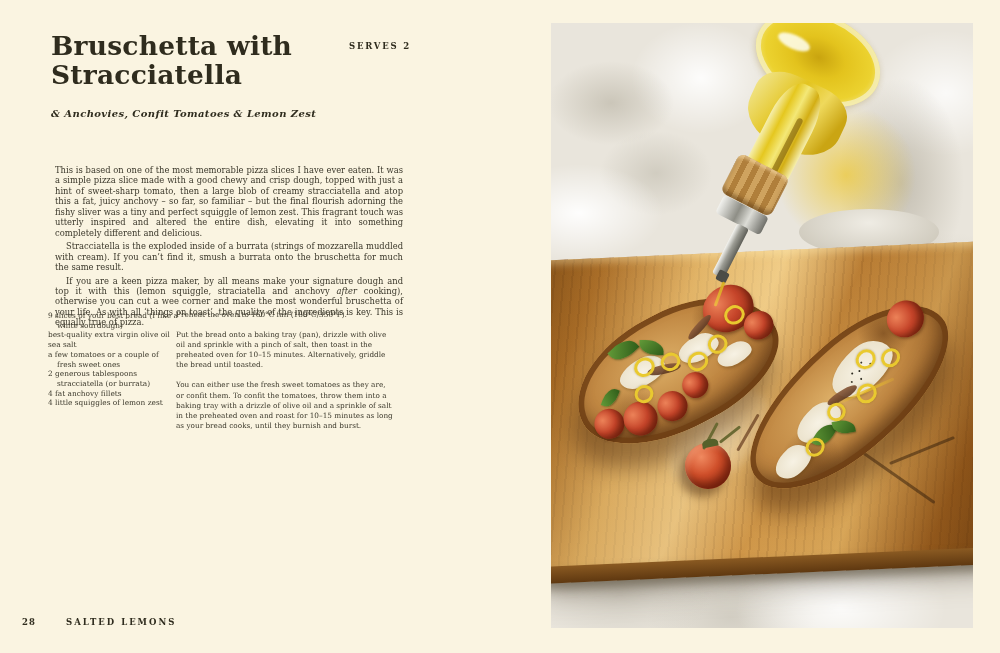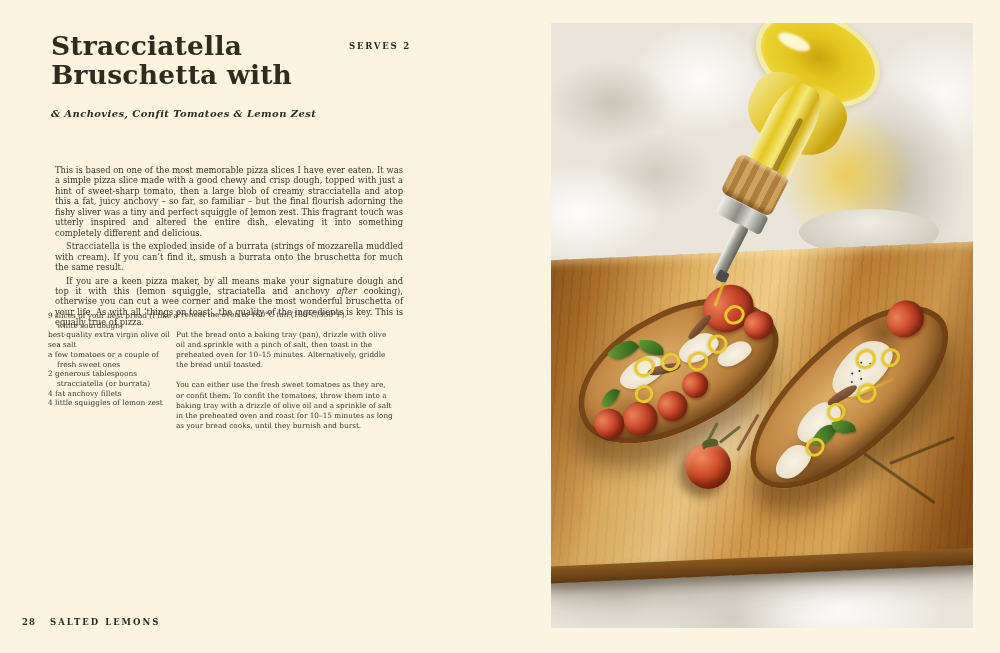--- a/index.html
+++ b/index.html
@@ -12,21 +12,21 @@
   #serves{left:349px; top:41px; font-size:8.5px; font-weight:bold; letter-spacing:1.8px; color:#2f2c1e;}
   #subtitle{left:51px; top:108px; font-size:10px; font-weight:bold; font-style:italic; letter-spacing:0.4px; color:#2f2c1e;}
   #intro{left:52px; top:162px; width:354px; font-size:8.4px; line-height:10.45px; text-align:justify; color:#3a372a;}
   #intro p{margin:3px;}
   #intro p.indent{text-indent:11px;}
   #ingredients{left:48px; top:311px; width:130px; font-size:7.4px; line-height:9.7px; color:#3a372a;}
   #ingredients .ing{padding-left:9px; text-indent:-9px;}
   #method{left:176px; top:310px; width:219px; font-size:7.3px; line-height:10.1px; color:#3a372a;}
   #method p{margin:0 0 10px 0;}
   #footer-num{left:22px; top:617px; font-size:8.5px; font-weight:bold; letter-spacing:1px; color:#2f2c1e;}
-  #footer-title{left:50px; top:617px; font-size:8.5px; font-weight:bold; letter-spacing:2px; color:#2f2c1e;}
+  #footer-title{left:66px; top:617px; font-size:8.5px; font-weight:bold; letter-spacing:2px; color:#2f2c1e;}
 
   
   #photo{left:551px; top:23px; width:422px; height:605px; overflow:hidden; background-color:#e9e5dc;
     background-image:
       radial-gradient(circle 70px at 295px 152px, rgba(238,198,40,0.7), rgba(238,198,40,0) 70px),
       radial-gradient(ellipse 90px 150px at 350px 160px, rgba(150,143,125,0.45), rgba(150,143,125,0) 70%),
       radial-gradient(ellipse 90px 60px at 60px 80px, rgba(178,172,156,0.55), rgba(178,172,156,0) 70%),
       radial-gradient(ellipse 120px 70px at 28px 190px, rgba(255,255,255,0.95), rgba(255,255,255,0) 70%),
       radial-gradient(ellipse 100px 80px at 150px 55px, rgba(255,255,255,0.9), rgba(255,255,255,0) 70%),
       radial-gradient(ellipse 80px 60px at 105px 150px, rgba(185,180,165,0.5), rgba(185,180,165,0) 70%),
@@ -113,22 +113,22 @@
     background:linear-gradient(rgba(215,175,28,0.95), rgba(240,210,60,0.65));}
   #base-shine{left:226px; top:12px; width:34px; height:14px; border-radius:50%; transform:rotate(24deg);
     background:rgba(255,255,242,0.85); filter:blur(1px); z-index:7;}
 </style>
 </head>
 <body>
 
 <div id="spread">
 
   <div class="abs" id="title">
+    <div>Bruschetta with</div>
     <div>Stracciatella</div>
-    <div>Bruschetta with</div>
   </div>
 
   <div class="abs" id="serves">SERVES 2</div>
 
   <div class="abs" id="subtitle">&amp; Anchovies, Confit Tomatoes &amp; Lemon Zest</div>
 
   <div class="abs" id="intro">
     <p>This is based on one of the most memorable pizza slices I have ever eaten. It was a simple pizza slice made with a good chewy and crisp dough, topped with just a hint of sweet-sharp tomato, then a large blob of creamy stracciatella and atop this a fat, juicy anchovy – so far, so familiar – but the final flourish adorning the fishy sliver was a tiny and perfect squiggle of lemon zest. This fragrant touch was utterly inspired and altered the entire dish, elevating it into something completely different and delicious.</p>
     <p class="indent">Stracciatella is the exploded inside of a burrata (strings of mozzarella muddled with cream). If you can’t find it, smush a burrata onto the bruschetta for much the same result.</p>
     <p class="indent"><span>If you are a keen pizza maker, by all means make your signature dough and top it with this (lemon squiggle, straciatella and anchovy </span><i>after</i><span> cooking), otherwise you can cut a wee corner and make the most wonderful bruschetta of your life. As with all ‘things on toast’, the quality of the ingredients is key. This is equally true of pizza.</span></p>

